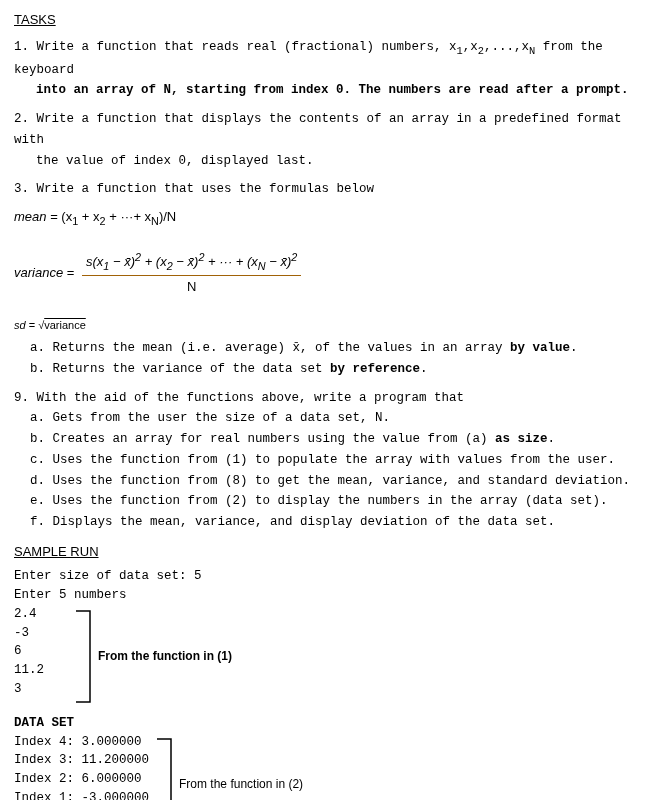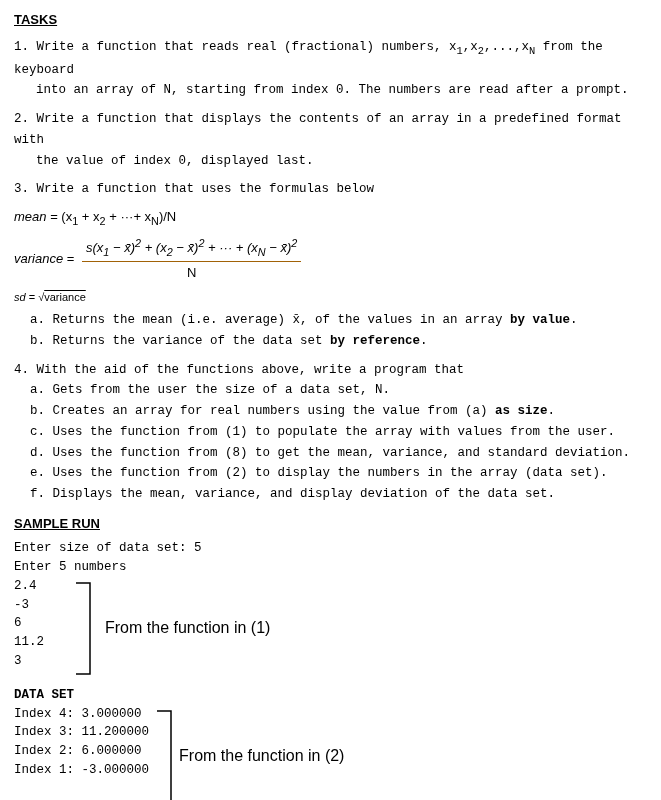--- a/index.html
+++ b/index.html
@@ -13,21 +13,21 @@
       font-family: Arial, sans-serif;
       font-size: 13px;
       color: #000000;
       width: 661px;
       min-height: 800px;
       padding: 10px 14px;
       line-height: 1.5;
     }
 
     .section-heading {
-      font-weight: bold;
+      font-weight: normal;
       text-decoration: underline;
       font-size: 13px;
       margin-bottom: 6px;
     }
 
     .mono {
       font-family: 'Courier New', Courier, monospace;
       font-size: 12.5px;
     }
 
@@ -65,41 +65,41 @@
     }
   </style>
 </head>
 <body>
 
 <div>
   <div class="section-heading">TASKS</div>
 
   <div class="task-block">
     <span class="mono">1. Write a function that reads real (fractional) numbers, x<sub>1</sub>,x<sub>2</sub>,...,x<sub>N</sub> from the keyboard</span><br>
-    <span class="mono" style="padding-left:22px;">into an array of N, starting from index 0. The numbers are read after a prompt.</span>
+    <span class="mono" style="padding-left:22px;font-weight:bold;">into an array of N, starting from index 0. The numbers are read after a prompt.</span>
   </div>
 
   <div class="task-block">
     <span class="mono">2. Write a function that displays the contents of an array in a predefined format with</span><br>
     <span class="mono" style="padding-left:22px;">the value of index 0, displayed last.</span>
   </div>
 
   <div class="task-block">
     <span class="mono">3. Write a function that uses the formulas below</span>
 
     
     <div style="margin: 8px 0 4px 0;">
 
       <div class="eq-row">
         <span style="font-family: Arial; font-size:13px;">
           <i>mean</i> = (x<sub>1</sub> + x<sub>2</sub> + ···+ x<sub>N</sub>)/N
         </span>
       </div>
 
-      <div class="eq-row" style="margin: 6px 0;">
+      <div class="eq-row" style="margin: 20px 0;">
         <span style="font-family: Arial; font-size:13px;"><i>variance</i> =&nbsp;</span>
         <span class="fraction">
           <span class="numerator">s(x<sub>1</sub> − x̄)<sup>2</sup> + (x<sub>2</sub> − x̄)<sup>2</sup> + ··· + (x<sub>N</sub> − x̄)<sup>2</sup></span>
           <span class="denominator">N</span>
         </span>
       </div>
 
       <div class="eq-row">
         <span style="font-family: Arial; font-size:11px;">
           <i>sd</i> = √<span style="text-decoration: overline;">variance</span>
@@ -112,21 +112,21 @@
       <div>
         <span class="mono">a. Returns the mean (i.e. average) x̄, of the values in an array <span class="bold-text">by value</span>.</span>
       </div>
       <div>
         <span class="mono">b. Returns the variance of the data set <span class="bold-text">by reference</span>.</span>
       </div>
     </div>
   </div>
 
   <div class="task-block">
-    <span class="mono">4. With the aid of the functions above, write a program that</span>
+    <span class="mono">9. With the aid of the functions above, write a program that</span>
     <div style="padding-left: 16px;">
       <div><span class="mono">a. Gets from the user the size of a data set, N.</span></div>
       <div><span class="mono">b. Creates an array for real numbers using the value from (a) <span class="bold-text">as size</span>.</span></div>
       <div><span class="mono">c. Uses the function from (1) to populate the array with values from the user.</span></div>
       <div><span class="mono">d. Uses the function from (8) to get the mean, variance, and standard deviation.</span></div>
       <div><span class="mono">e. Uses the function from (2) to display the numbers in the array (data set).</span></div>
       <div><span class="mono">f. Displays the mean, variance, and display deviation of the data set.</span></div>
     </div>
   </div>
 </div>
@@ -144,39 +144,39 @@
         <div class="mono">-3</div>
         <div class="mono">6</div>
         <div class="mono">11.2</div>
         <div class="mono">3</div>
       </div>
 
       <div style="display: flex; align-items: center; margin-left: 6px; margin-top: 4px;">
         <svg width="18" height="95">
           <path d="M2,2 L16,2 L16,93 L2,93" fill="none" stroke="#000" stroke-width="1.5"></path>
         </svg>
-        <span style="font-family: Arial; font-size: 16px; margin-left: 13px; margin-top: 0;">From the function in (1)</span>
+        <span style="font-family: Arial; font-size: 12px; margin-left: 6px; margin-top: 0; font-weight: bold;">From the function in (1)</span>
       </div>
     </div>
   </div>
 
   <div style="margin-top: 10px;">
     <div class="mono bold-text">DATA SET</div>
 
     <div style="display: flex; align-items: flex-start;">
       <div>
         <div class="mono">Index 4: 3.000000</div>
         <div class="mono">Index 3: 11.200000</div>
         <div class="mono">Index 2: 6.000000</div>
         <div class="mono">Index 1: -3.000000</div>
 
       </div>
 
       <div style="display: flex; align-items: center; margin-left: 6px; margin-top: 4px;">
         <svg width="18" height="95">
           <path d="M2,2 L16,2 L16,93 L2,93" fill="none" stroke="#000" stroke-width="1.5"></path>
         </svg>
-        <span style="font-family: Arial; font-size: 16px; margin-left: 6px;">From the function in (2)</span>
+        <span style="font-family: Arial; font-size: 12px; margin-left: 6px;">From the function in (2)</span>
       </div>
     </div>
   </div>
 
 </div>
 
 </body></html>

